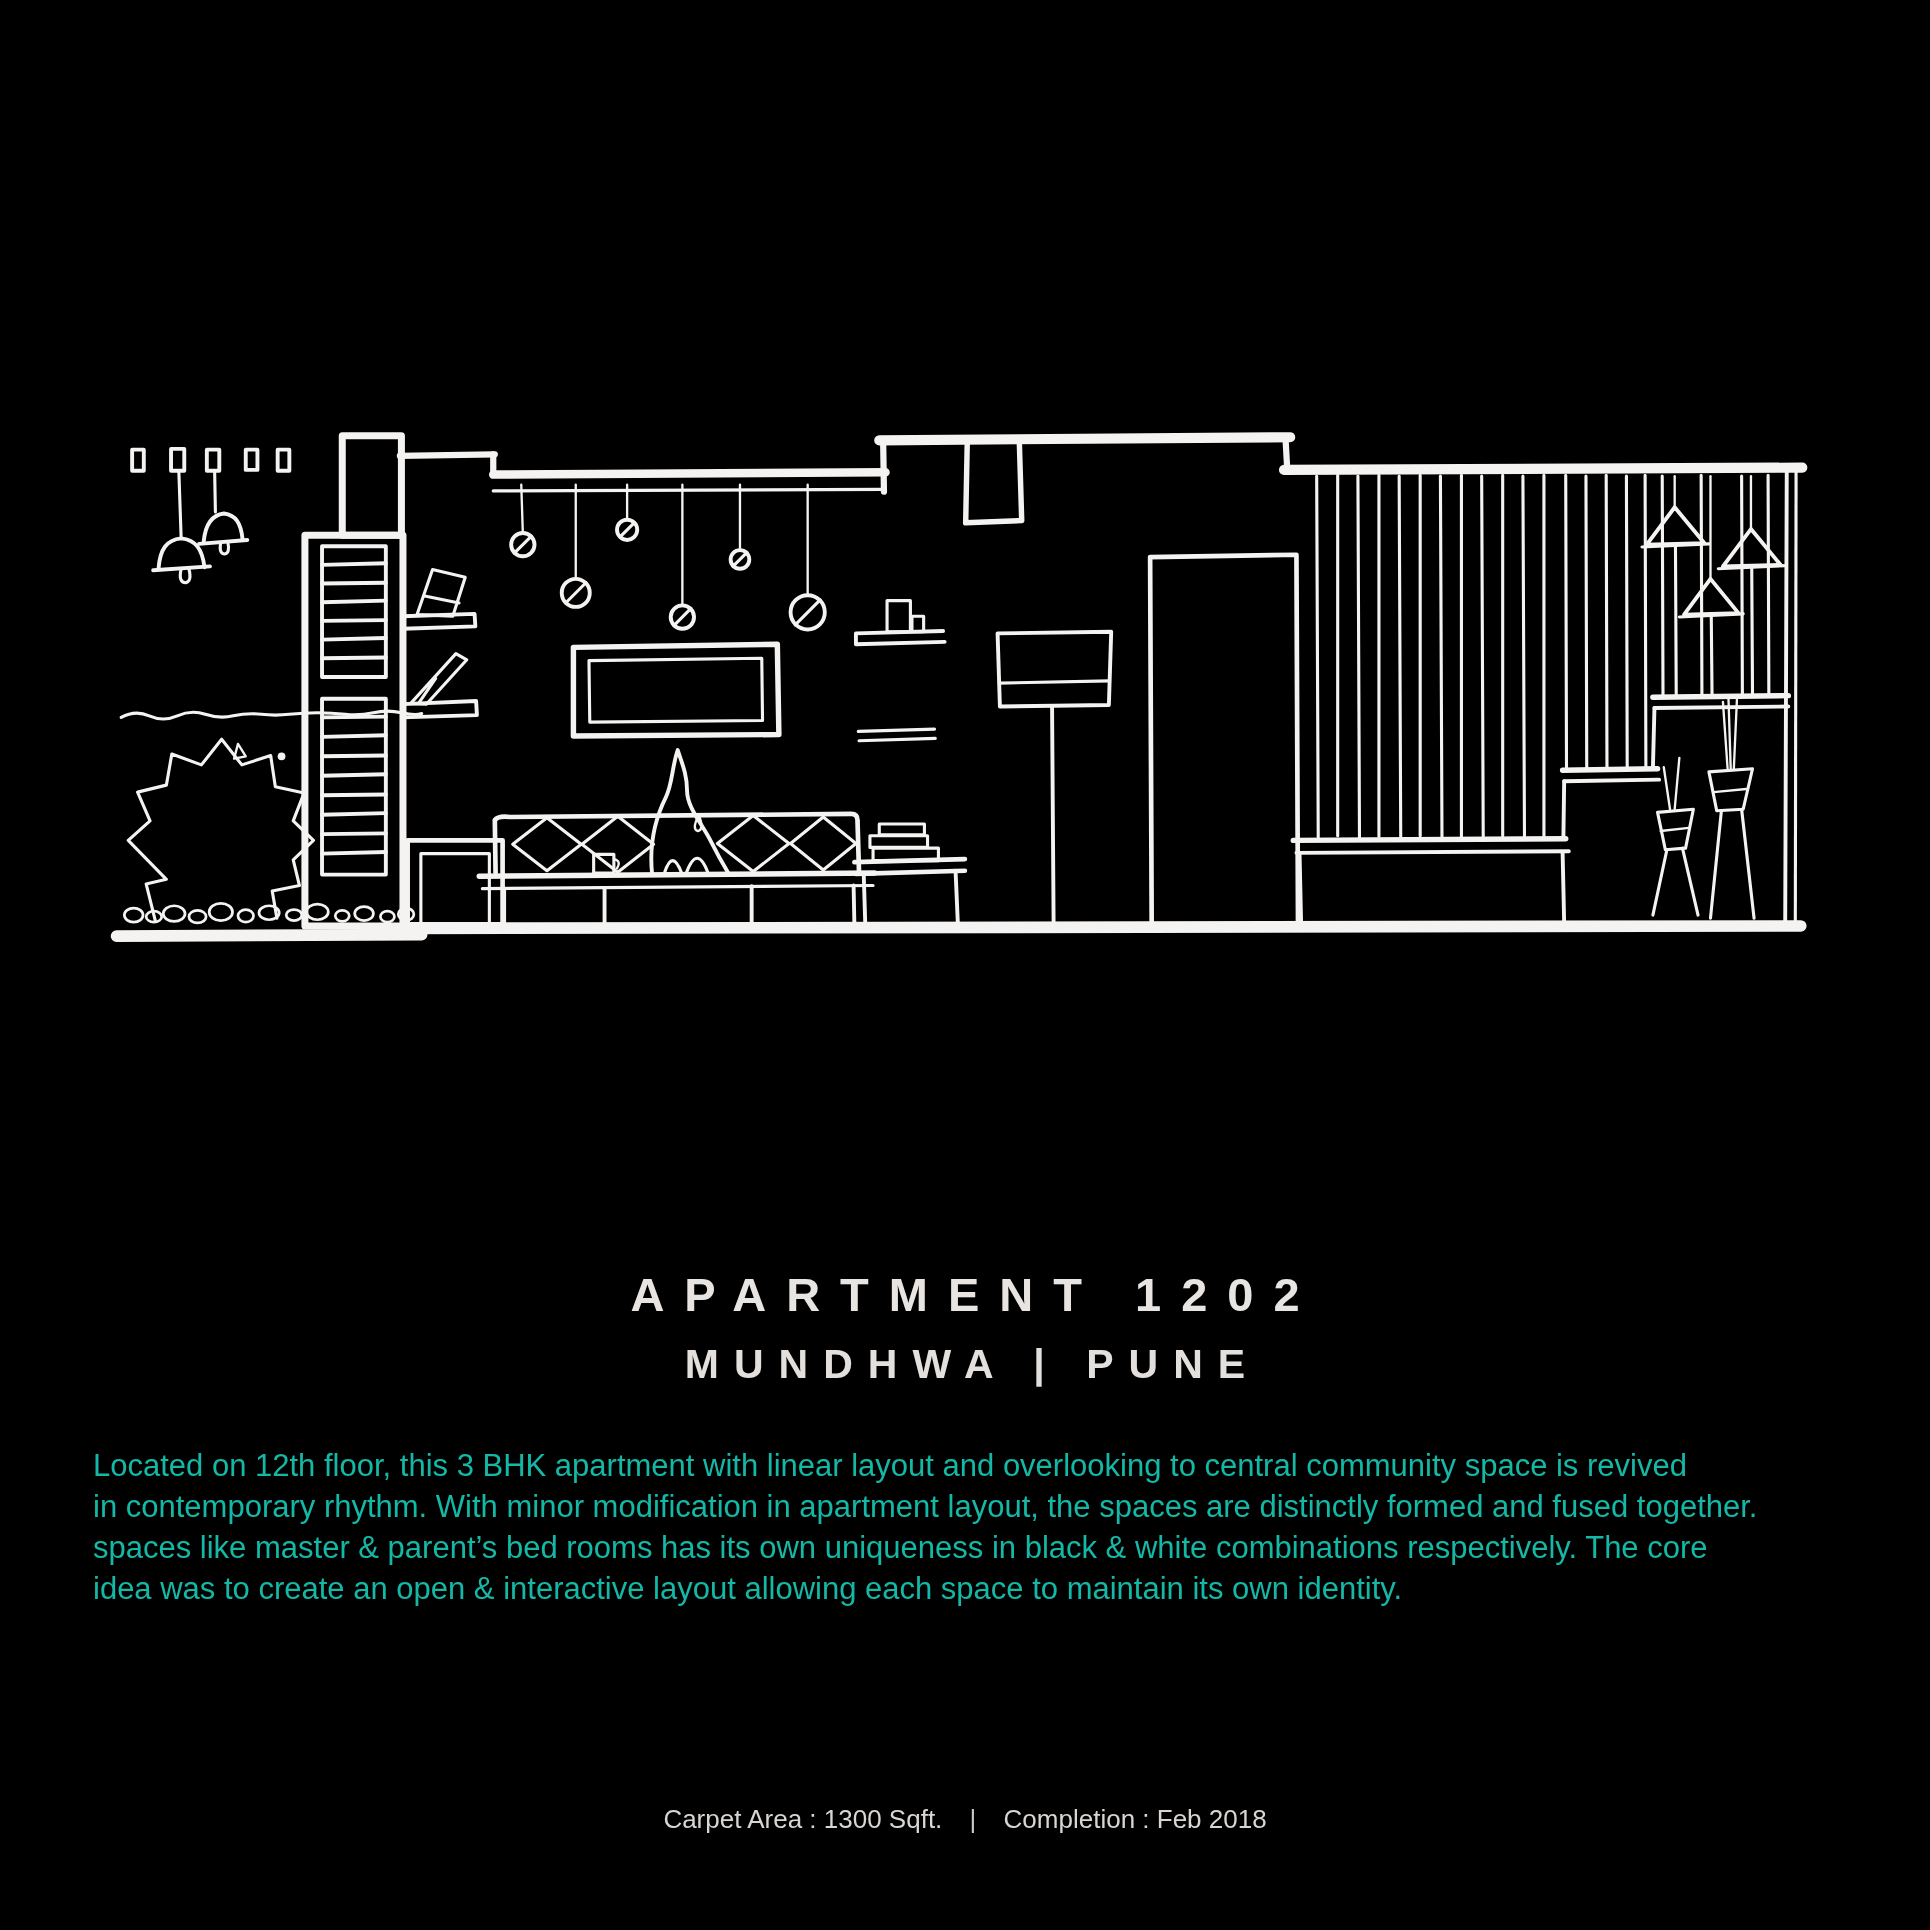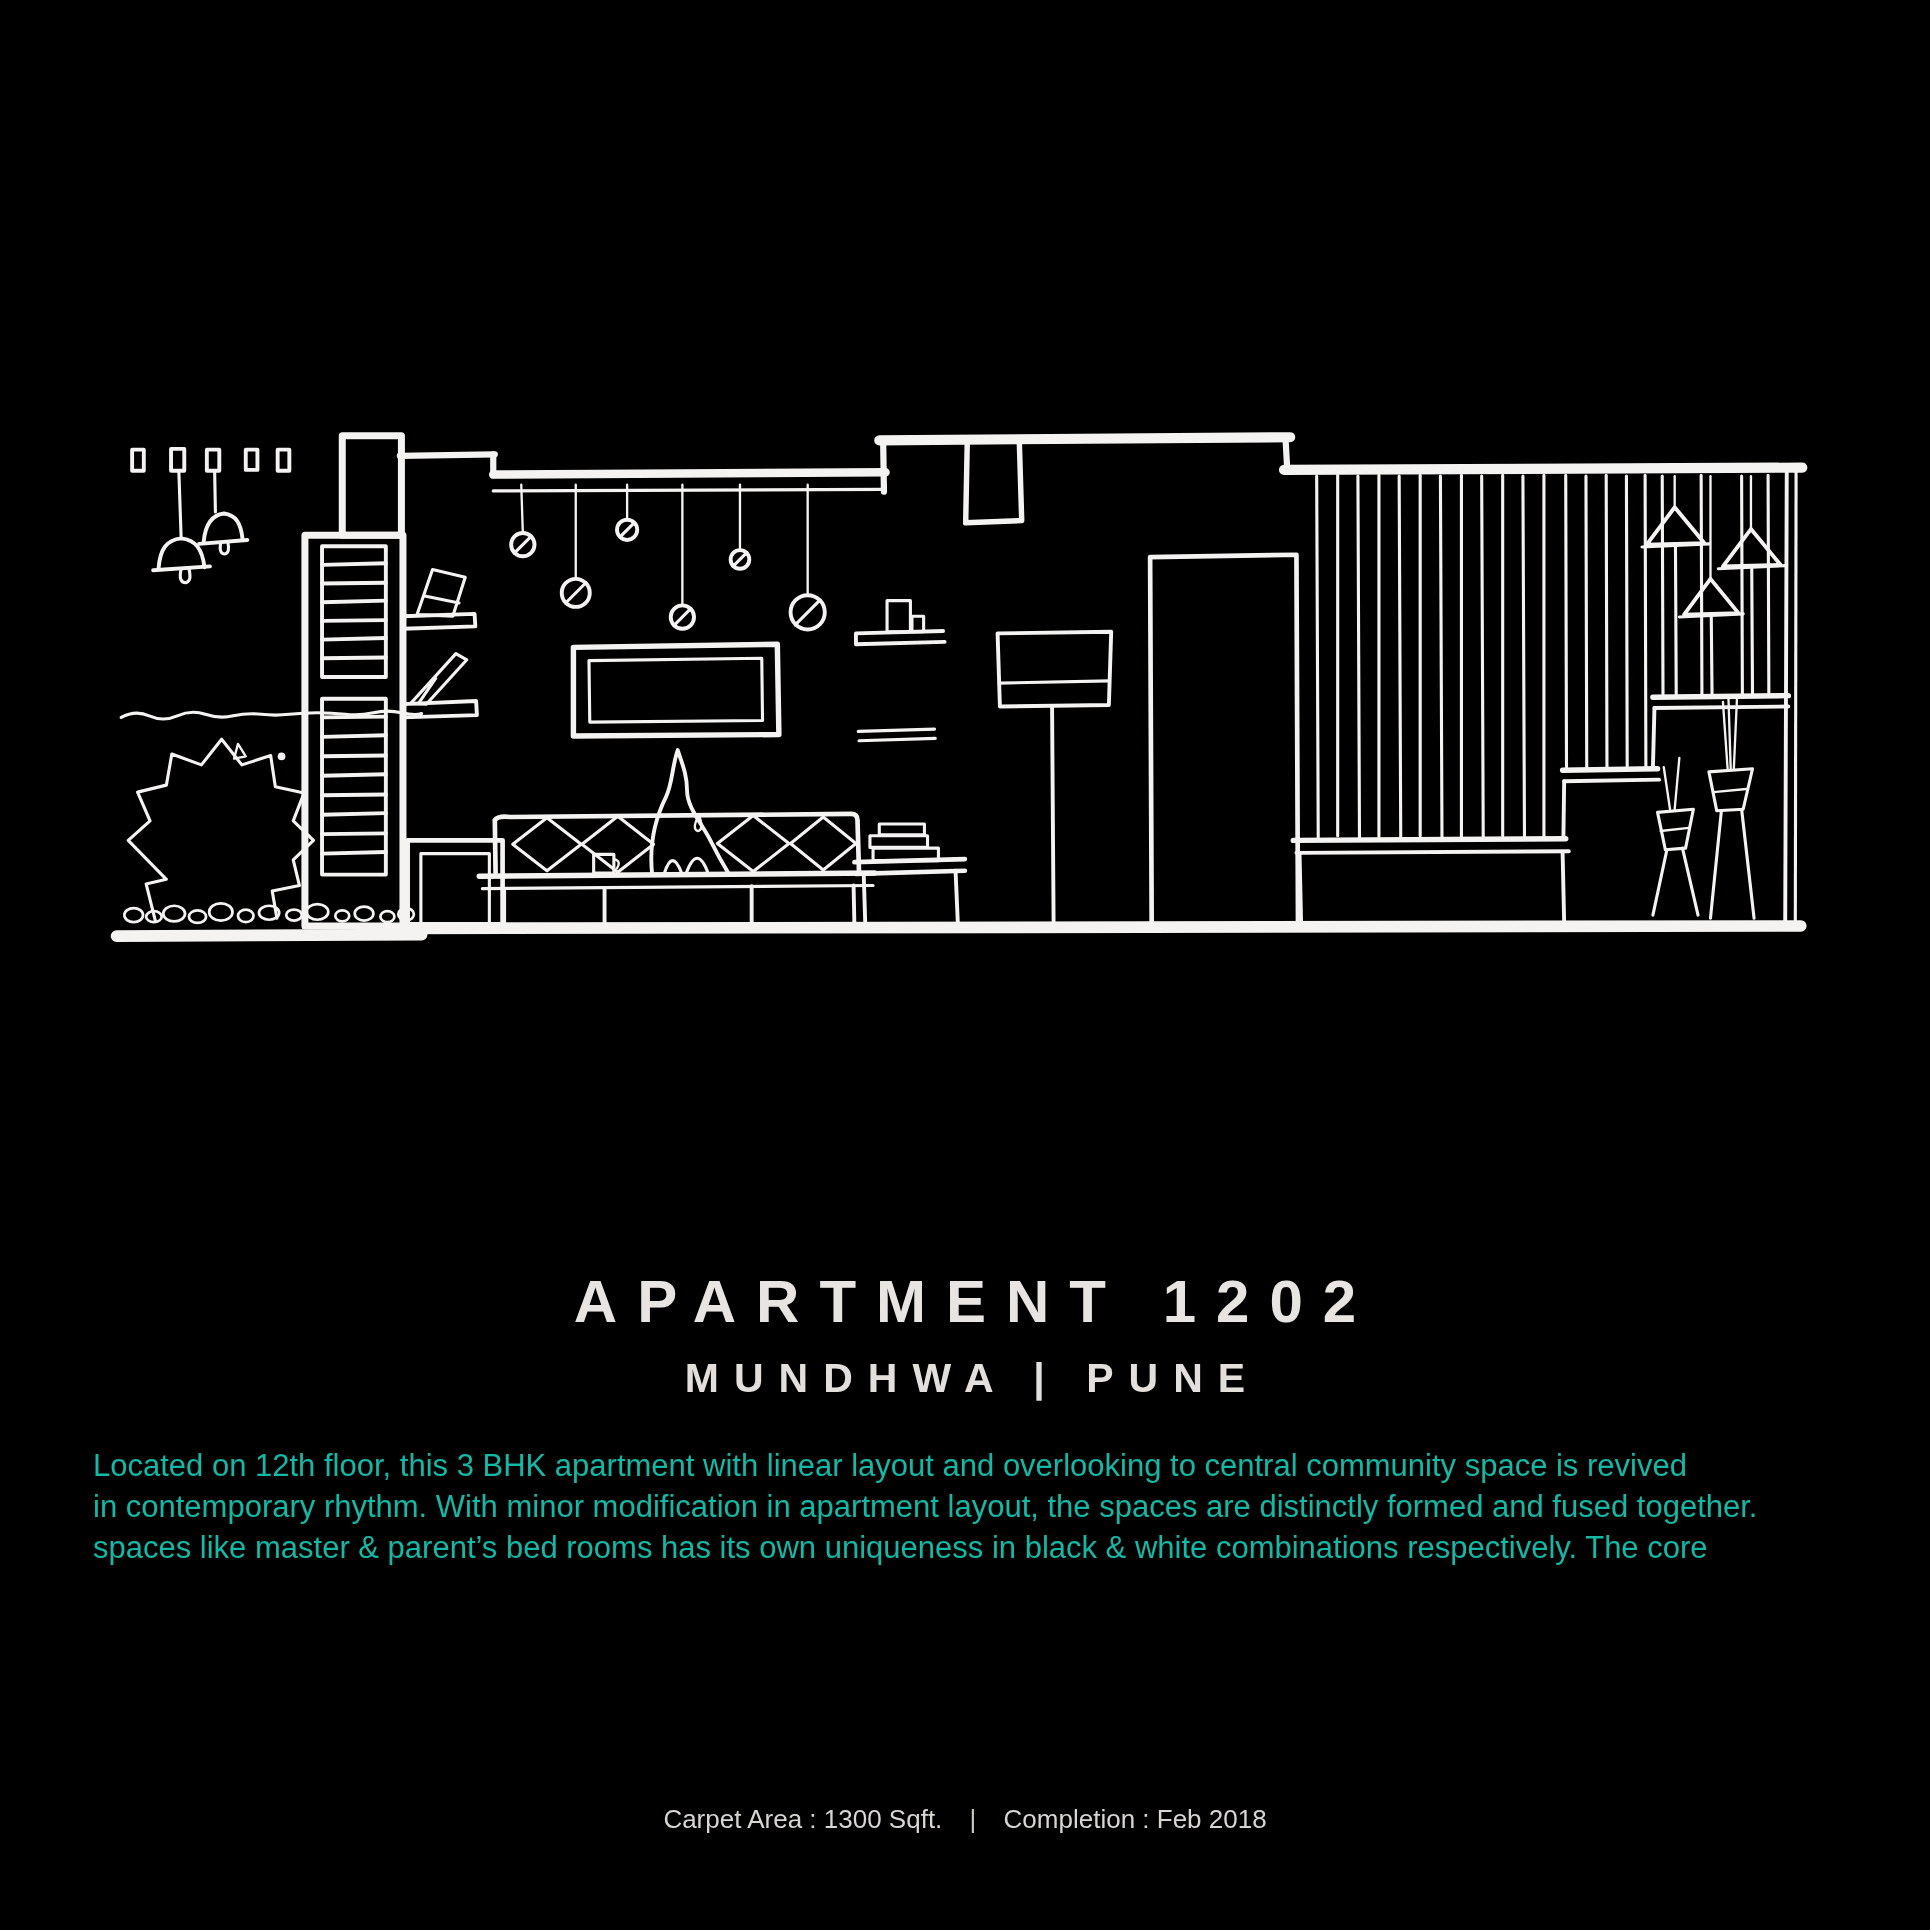--- a/index.html
+++ b/index.html
@@ -23,21 +23,21 @@
     stroke-linejoin: round;
   }
   .title-block {
     position: absolute;
     left: 0; right: 0; top: 1267px;
     text-align: center;
     color: #e7e4e1;
   }
   .title-block h1 {
     margin: 0;
-    font-size: 60px;
+    font-size: 47px;
     font-weight: 600;
     letter-spacing: 20px;
     text-indent: 20px;
   }
   .title-block .subtitle {
     margin-top: 18.7px;
     font-size: 41px;
     font-weight: 600;
     letter-spacing: 15px;
     text-indent: 15px;
@@ -279,20 +279,21 @@
 
   <header class="title-block">
     <h1>APARTMENT 1202</h1>
     <div class="subtitle">MUNDHWA | PUNE</div>
   </header>
 
   <section class="description">
     <div class="line">Located on 12th floor, this 3 BHK apartment with linear layout and overlooking to central community space is revived</div>
     <div class="line">in contemporary rhythm. With minor modification in apartment layout, the spaces are distinctly formed and fused together.</div>
     <div class="line">spaces like master &amp; parent’s bed rooms has its own uniqueness in black &amp; white combinations respectively. The core</div>
+    <div class="line">idea was to create an open &amp; interactive layout allowing each space to maintain its own identity.</div>
   </section>
 
   <footer class="meta">
     <span>Carpet Area : 1300 Sqft.</span>
     <span class="sep">|</span>
     <span>Completion : Feb 2018</span>
   </footer>
 
 </main>
 

